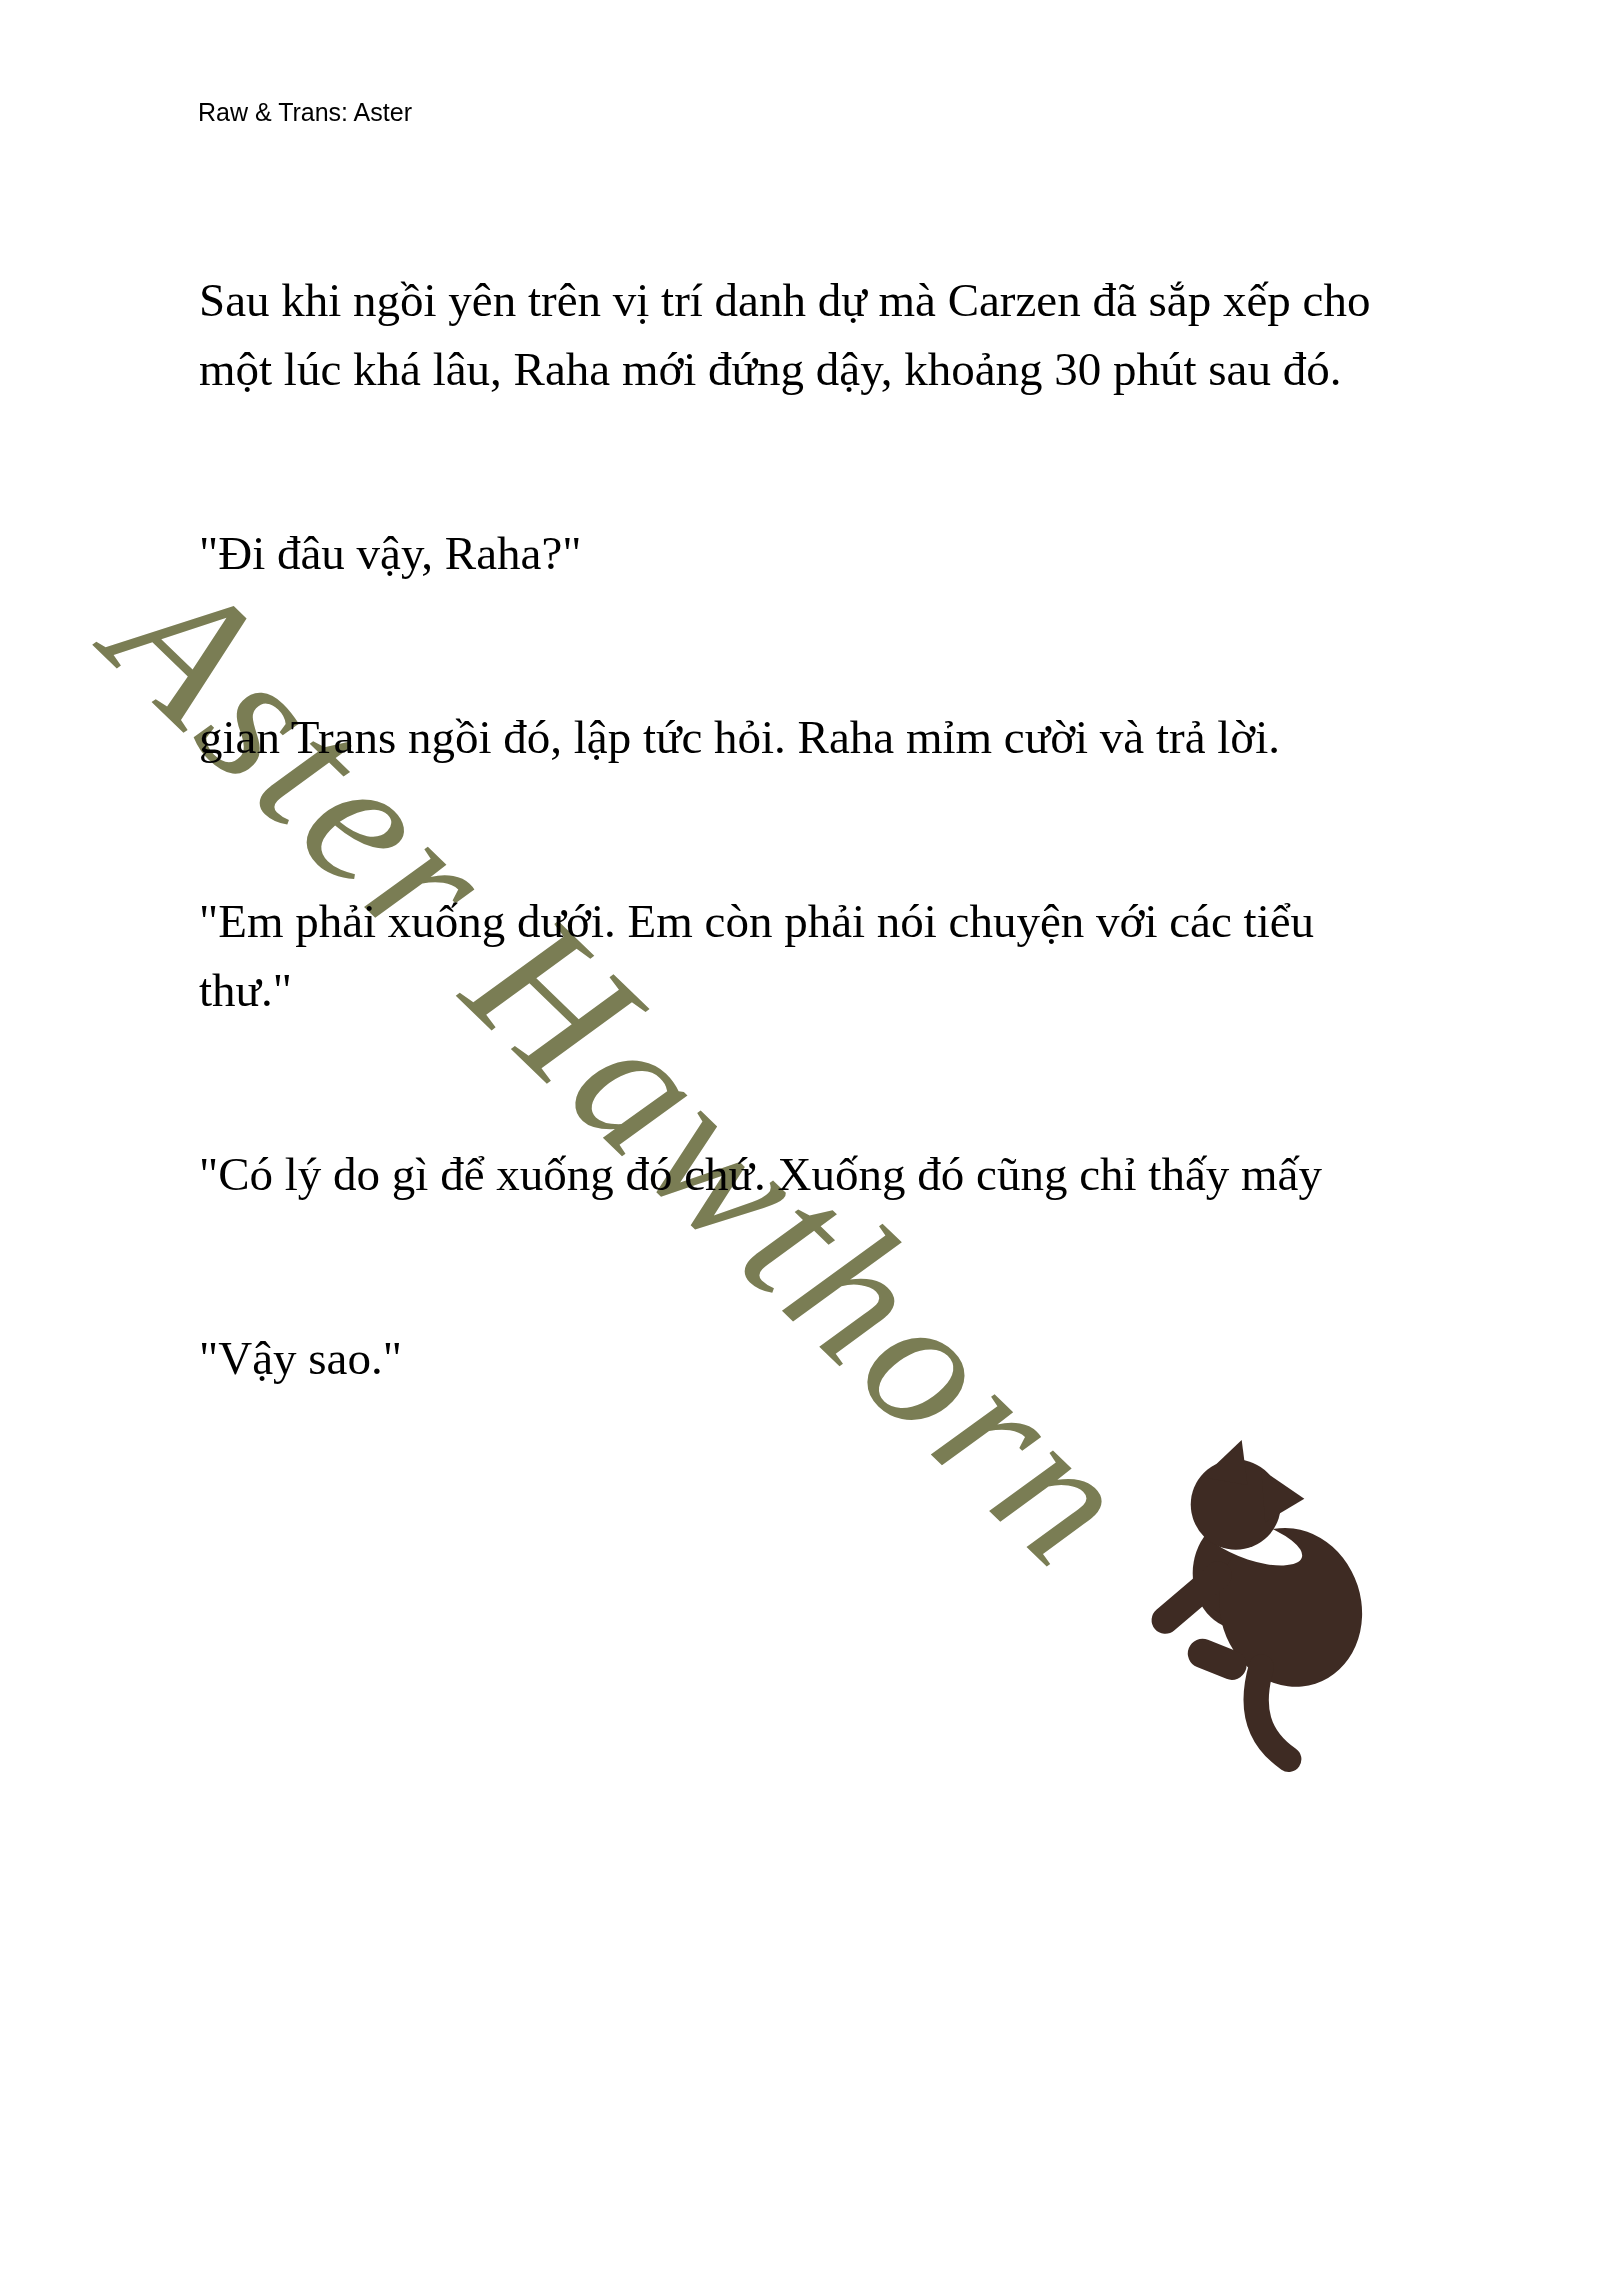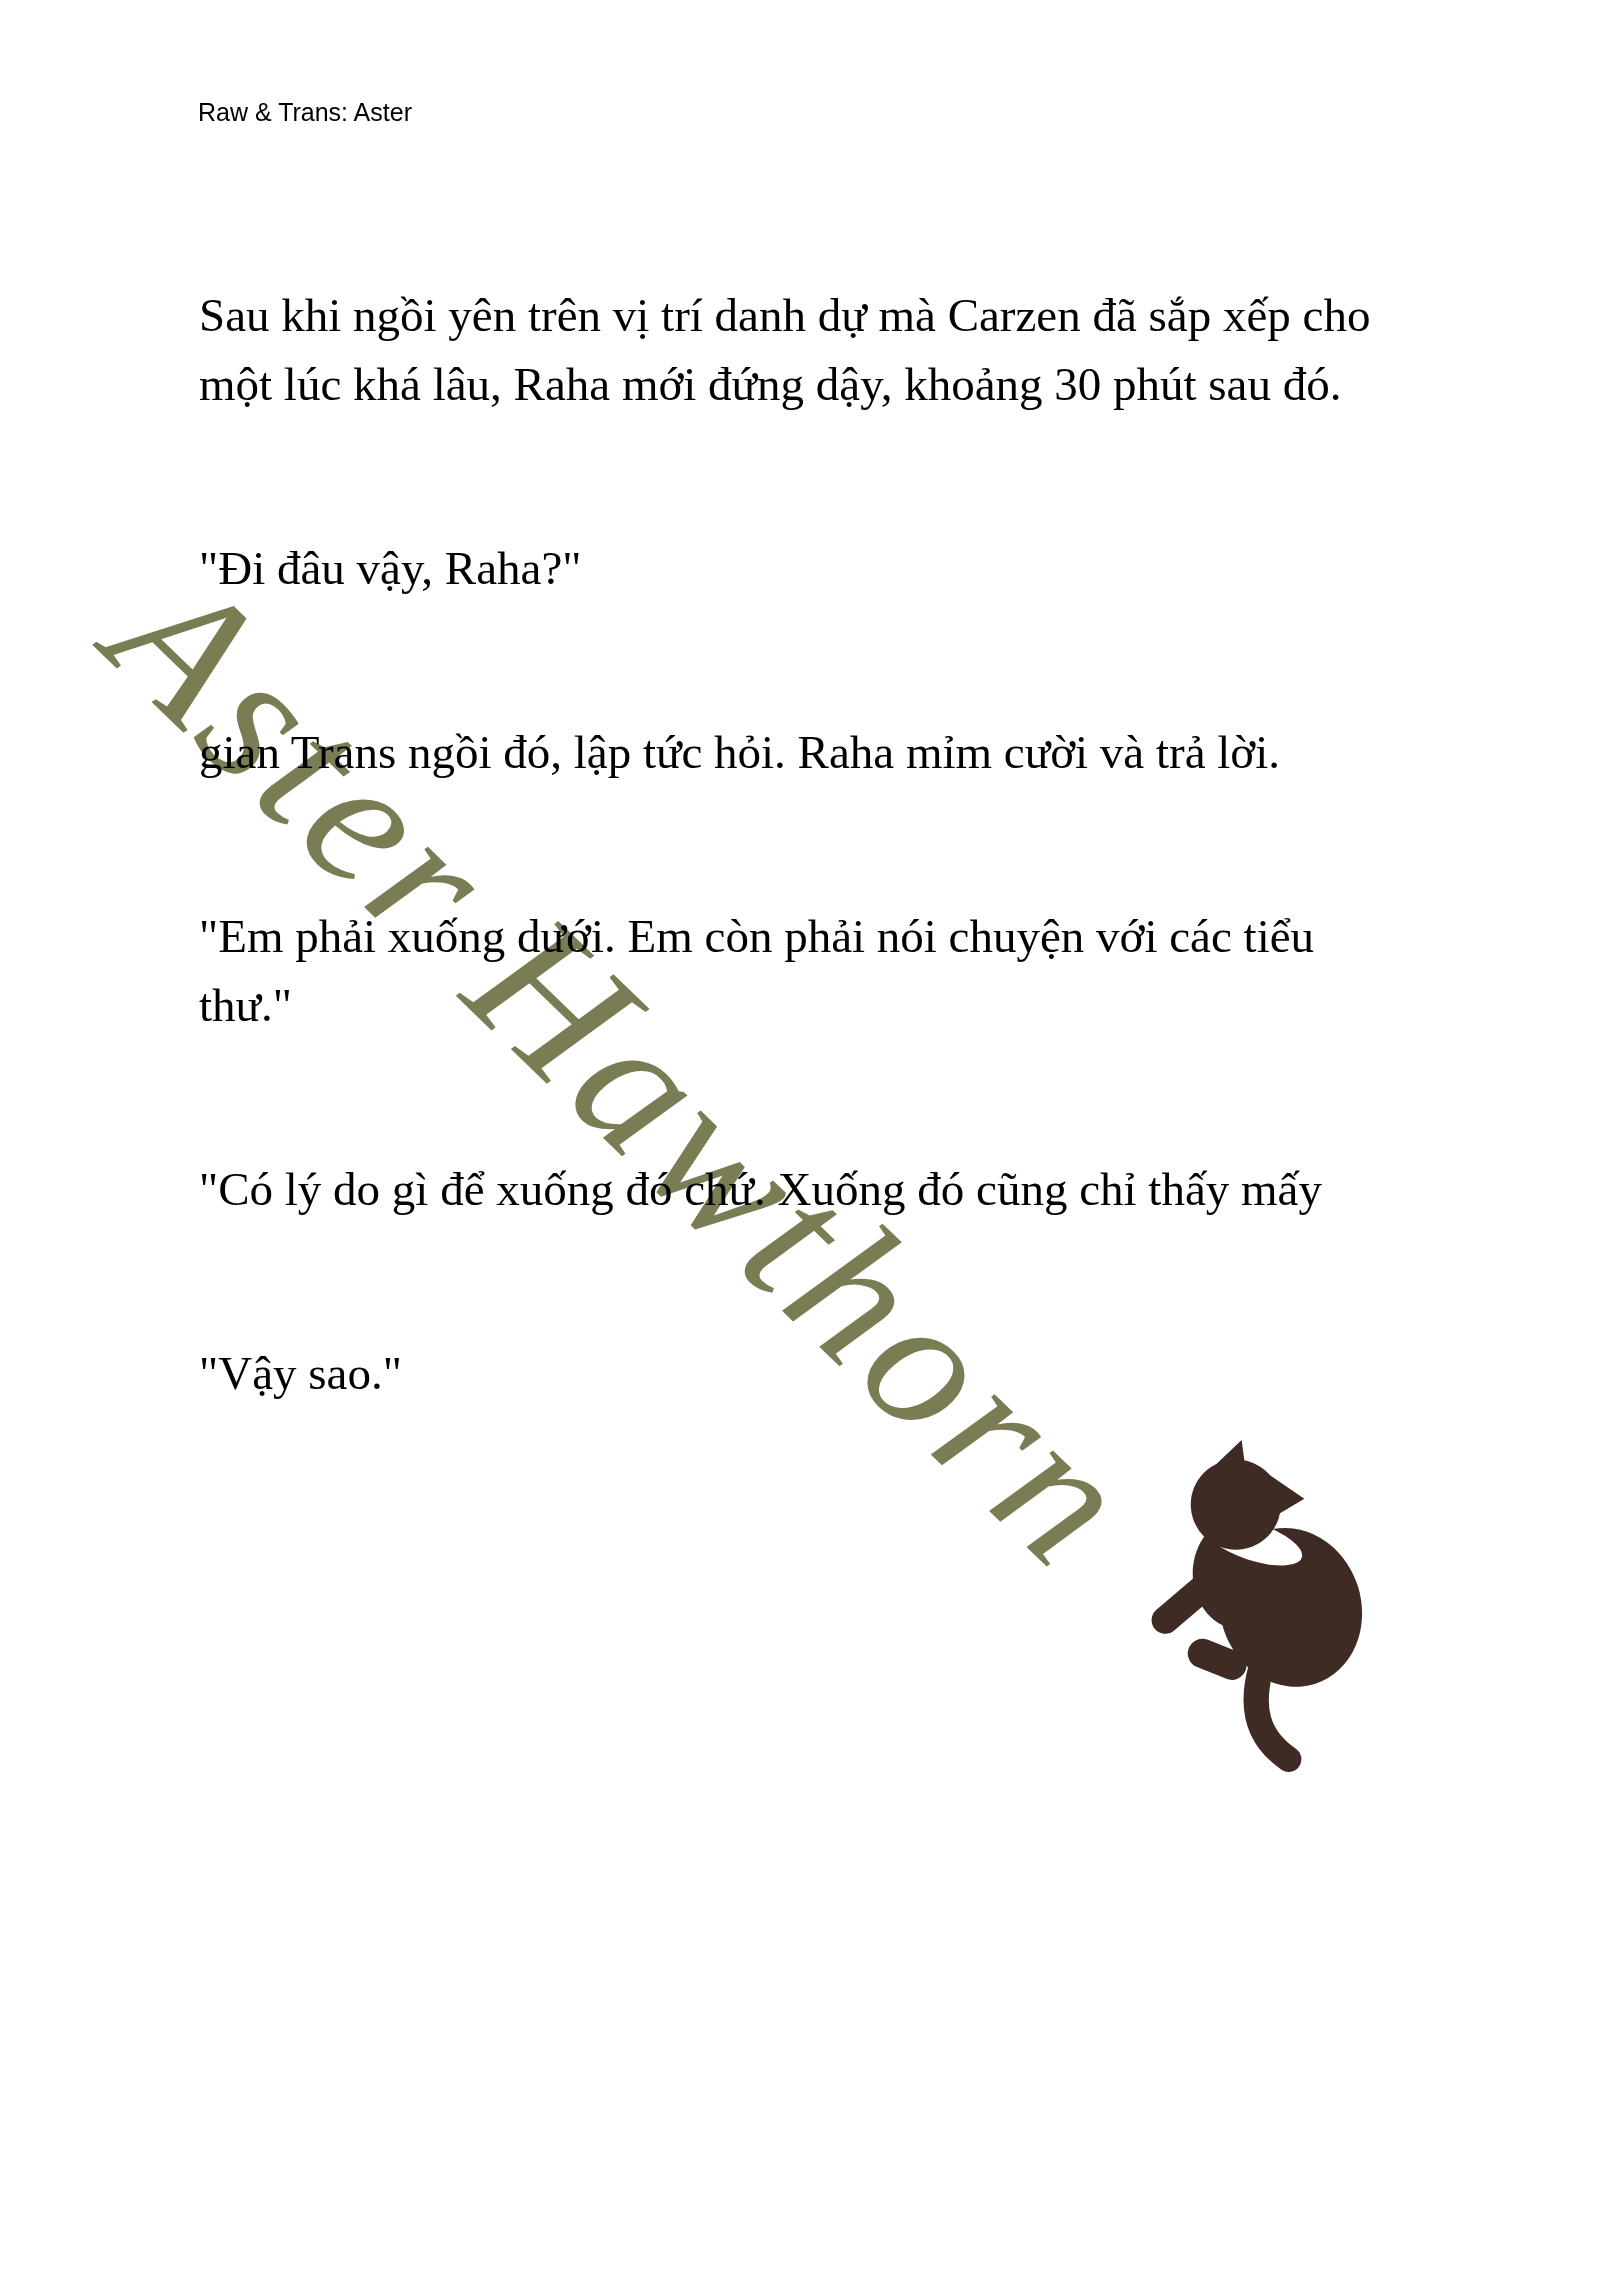--- a/index.html
+++ b/index.html
@@ -50,21 +50,21 @@
     position:absolute;
     left:1132px;
     top:1426px;
     width:235px;
     height:353px;
     z-index:1;
   }
   .content{
     position:absolute;
     left:199px;
-    top:281px;
+    top:266px;
     width:1294px;
     z-index:2;
   }
   .paragraph{
     margin:0 0 115px 0;
   }
   .line{
     font-family:"Liberation Serif", serif;
     font-size:47px;
     line-height:69px;

